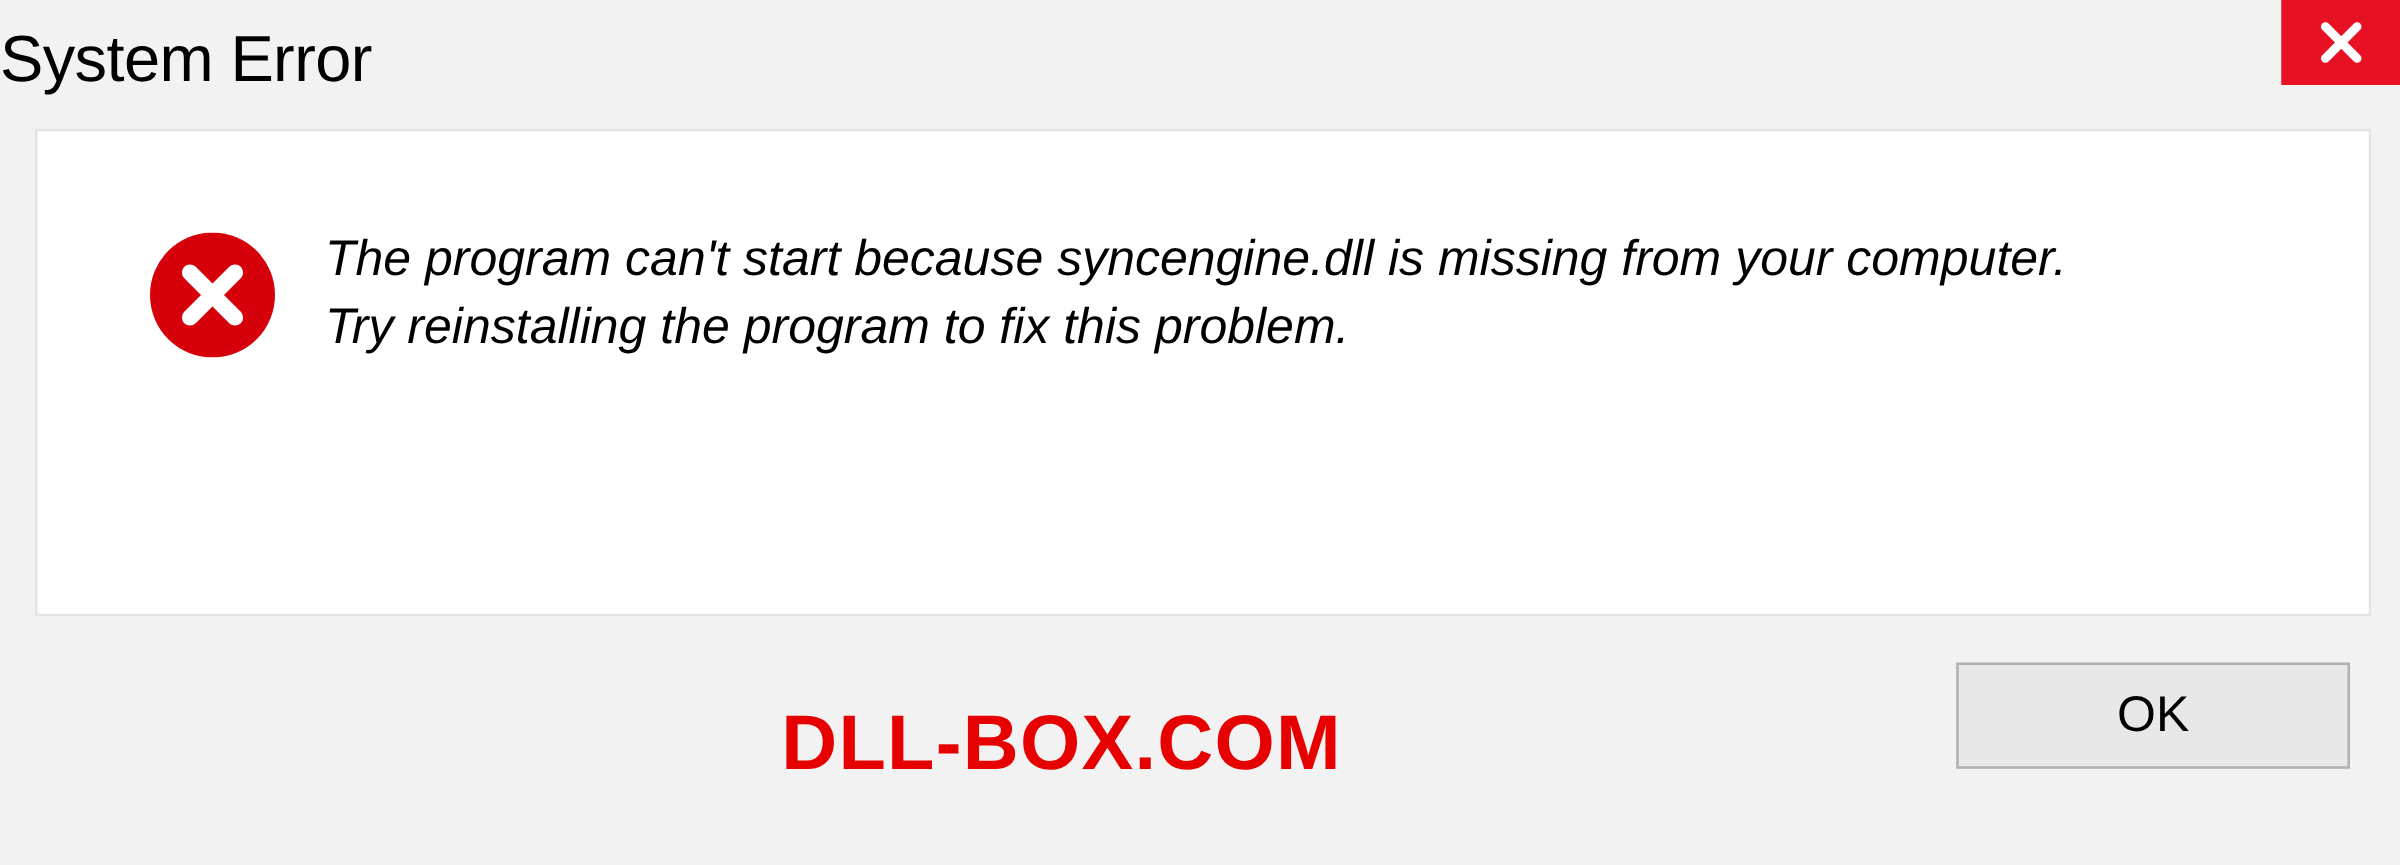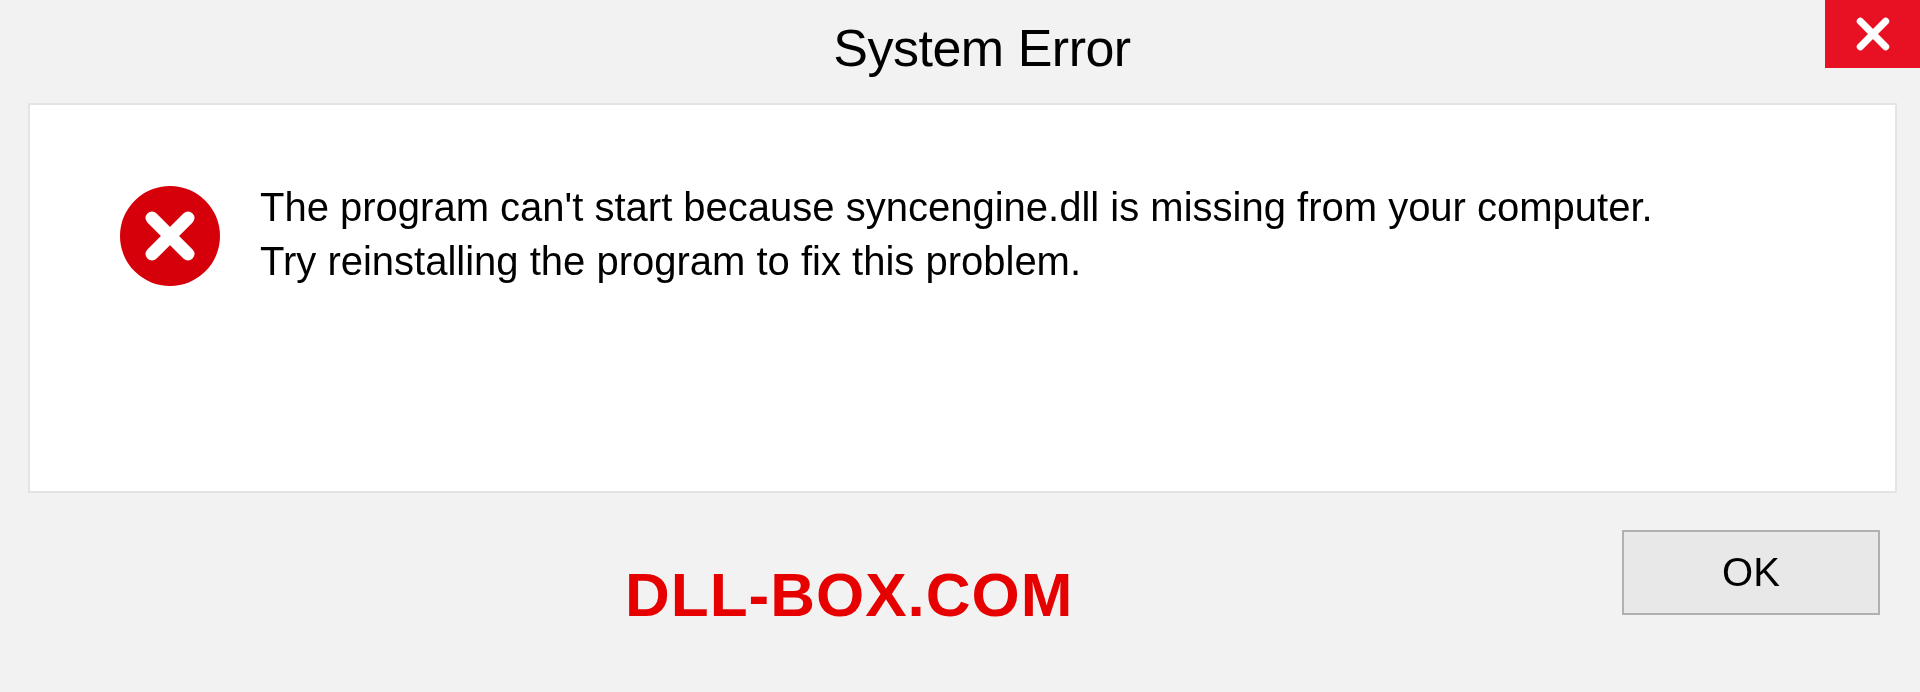--- a/index.html
+++ b/index.html
@@ -13,22 +13,20 @@
       width: 1920px;
       height: 692px;
       position: relative;
       overflow: hidden;
     }
     .titlebar {
       position: relative;
       height: 95px;
       display: flex;
       align-items: center;
-      justify-content: center;
-      margin-left: 44px;
     }
     .title-text {
       font-size: 52px;
       font-weight: 400;
       color: #000;
       letter-spacing: -0.5px;
     }
     .close-btn {
       position: absolute;
       top: 0;
@@ -46,20 +44,21 @@
       height: 38px;
     }
     .content-area {
       margin: 8px 23px 0 28px;
       background: #ffffff;
       border: 2px solid #e4e4e4;
       height: 390px;
       display: flex;
       align-items: flex-start;
       padding: 75px 90px 40px 90px;
+      font-style: italic;
     }
     .error-icon-wrap {
       flex-shrink: 0;
       width: 100px;
       height: 100px;
       margin-right: 40px;
       margin-top: 6px;
     }
     .error-icon-wrap svg {
       width: 100%;
@@ -83,21 +82,21 @@
       font-size: 62px;
       font-weight: 800;
       color: #e60000;
       letter-spacing: 1px;
       font-family: Arial, sans-serif;
     }
     .ok-btn {
       position: absolute;
       right: 40px;
       bottom: 58px;
-      width: 258px;
+      width: 315px;
       height: 85px;
       background: #e8e8e8;
       border: 2px solid #b0b0b0;
       display: flex;
       align-items: center;
       justify-content: center;
       font-size: 40px;
       color: #000;
       cursor: pointer;
     }

